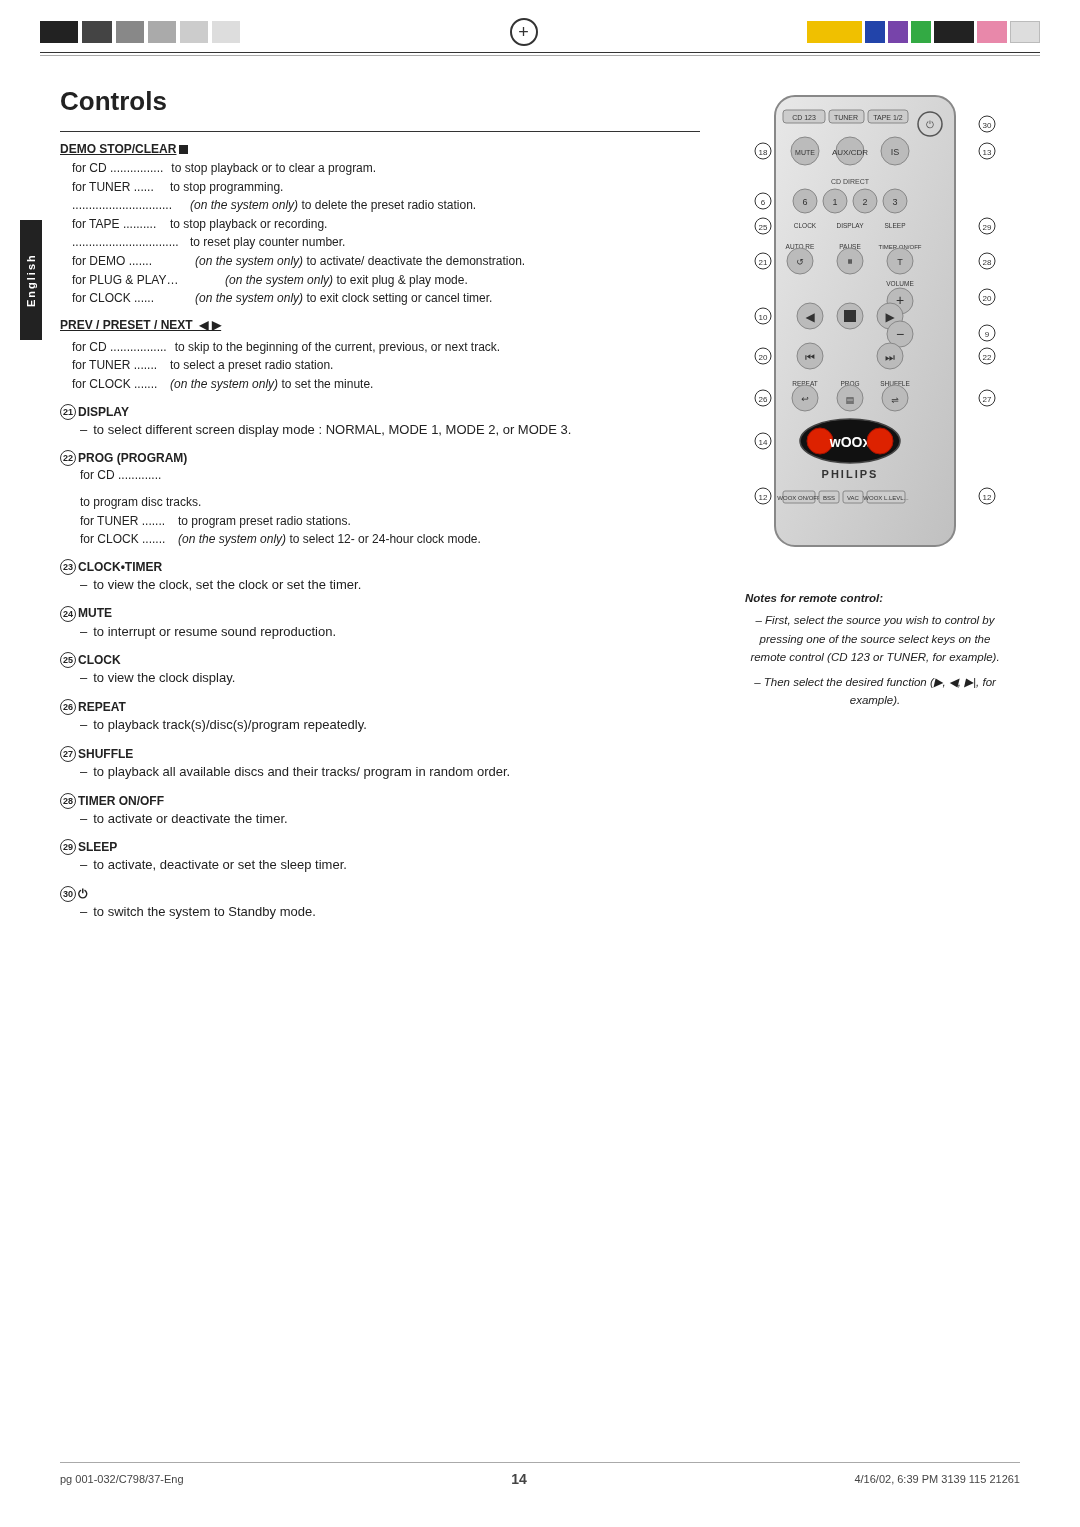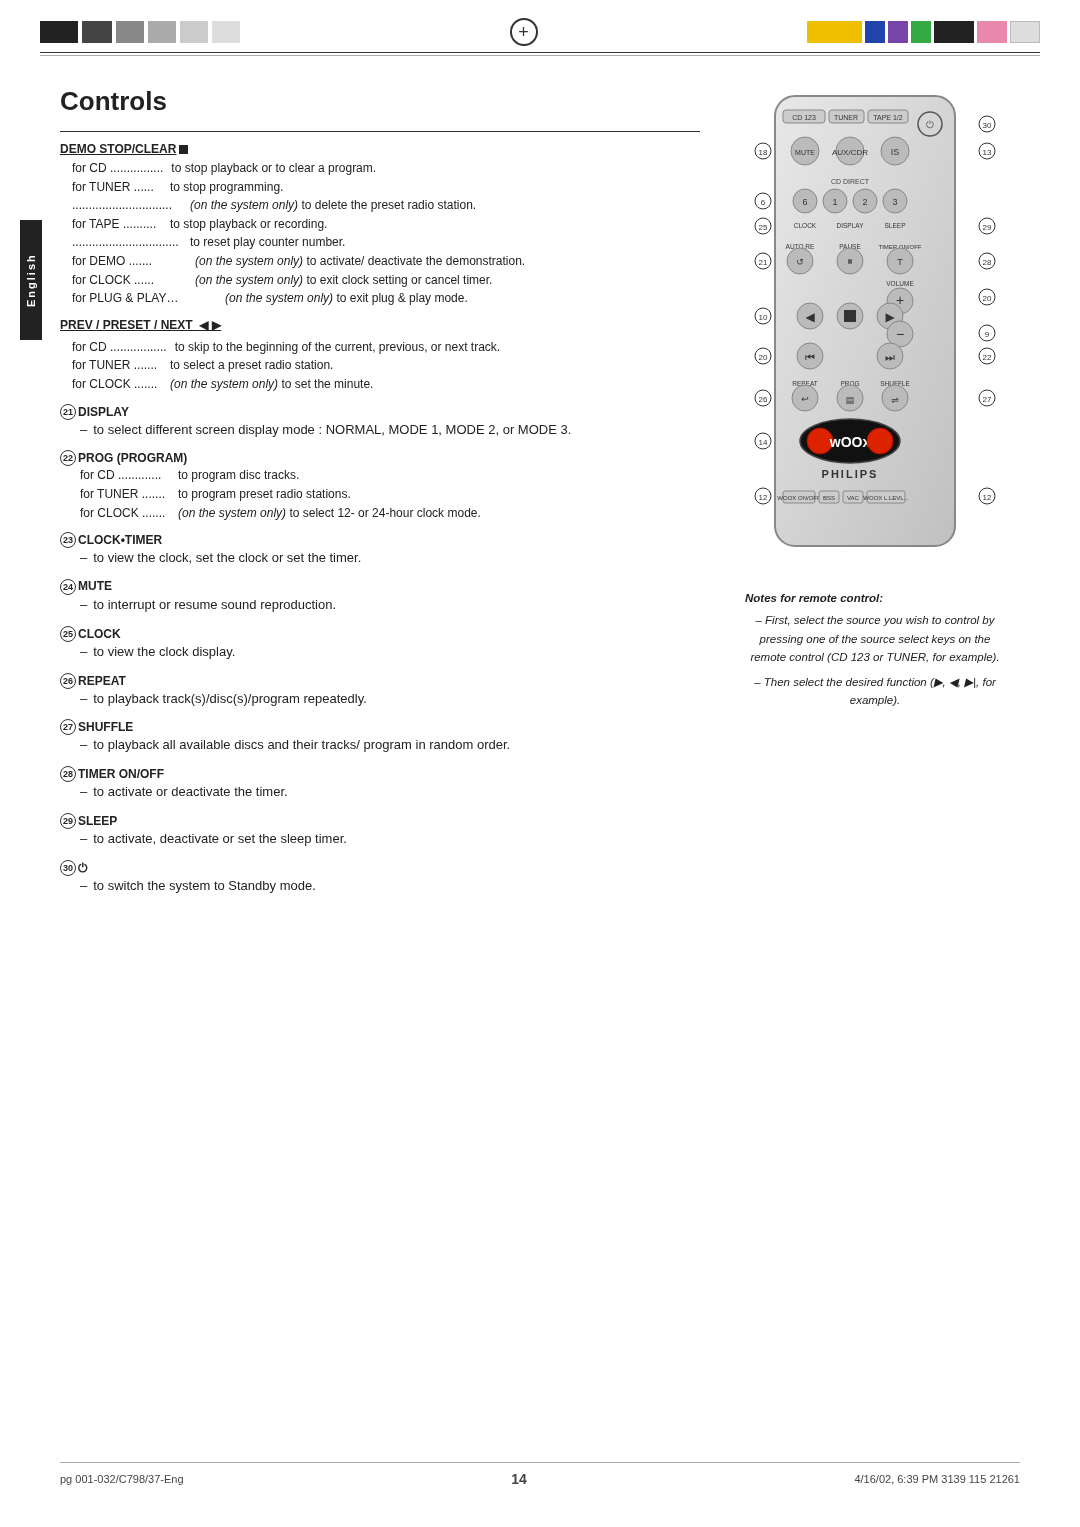--- a/index.html
+++ b/index.html
@@ -300,26 +300,26 @@
       </div>
       <div class="indent-item">
         <span class="label-part" style="min-width:110px;">................................</span>
         <span class="desc-part">to reset play counter number.</span>
       </div>
       <div class="indent-item">
         <span class="label-part" style="min-width:115px;">for DEMO .......</span>
         <span class="desc-part"><em>(on the system only)</em> to activate/ deactivate the demonstration.</span>
       </div>
       <div class="indent-item">
+        <span class="label-part" style="min-width:145px;">for PLUG &amp; PLAY…</span>
+        <span class="desc-part"><em>(on the system only)</em> to exit plug &amp; play mode.</span>
+      </div>
+      <div class="indent-item">
         <span class="label-part" style="min-width:115px;">for CLOCK ......</span>
         <span class="desc-part"><em>(on the system only)</em> to exit clock setting or cancel timer.</span>
-      </div>
-      <div class="indent-item">
-        <span class="label-part" style="min-width:145px;">for PLUG &amp; PLAY…</span>
-        <span class="desc-part"><em>(on the system only)</em> to exit plug &amp; play mode.</span>
       </div>
     </div>
 
     <div class="section num-section">
       <div style="display:flex;align-items:center;gap:4px;margin-bottom:3px;">
         <div class="section-title">PREV / PRESET / NEXT &nbsp;◀&nbsp;▶</div>
       </div>
       <div class="indent-item">
         <span class="label-part">for CD .................</span>
         <span class="desc-part">to skip to the beginning of the current, previous, or next track.</span>
@@ -340,21 +340,21 @@
         <span class="num-section-title">DISPLAY</span>
       </div>
       <div class="dash-item">to select different screen display mode : NORMAL, MODE 1, MODE 2, or MODE 3.</div>
     </div>
 
     <div class="num-section">
       <div style="display:flex;align-items:center;">
         <span class="inline-circle">22</span>
         <span class="num-section-title">PROG (PROGRAM)</span>
       </div>
-      <div class="indent-item" style="margin-left:20px;">
+      <div class="indent-item" style="margin-left:20px;flex-direction:column;">
         <span class="label-part">for CD .............</span>
         <span class="desc-part">to program disc tracks.</span>
       </div>
       <div class="indent-item" style="margin-left:20px;">
         <span class="label-part">for TUNER .......</span>
         <span class="desc-part">to program preset radio stations.</span>
       </div>
       <div class="indent-item" style="margin-left:20px;">
         <span class="label-part">for CLOCK .......</span>
         <span class="desc-part"><em>(on the system only)</em> to select 12- or 24-hour clock mode.</span>

